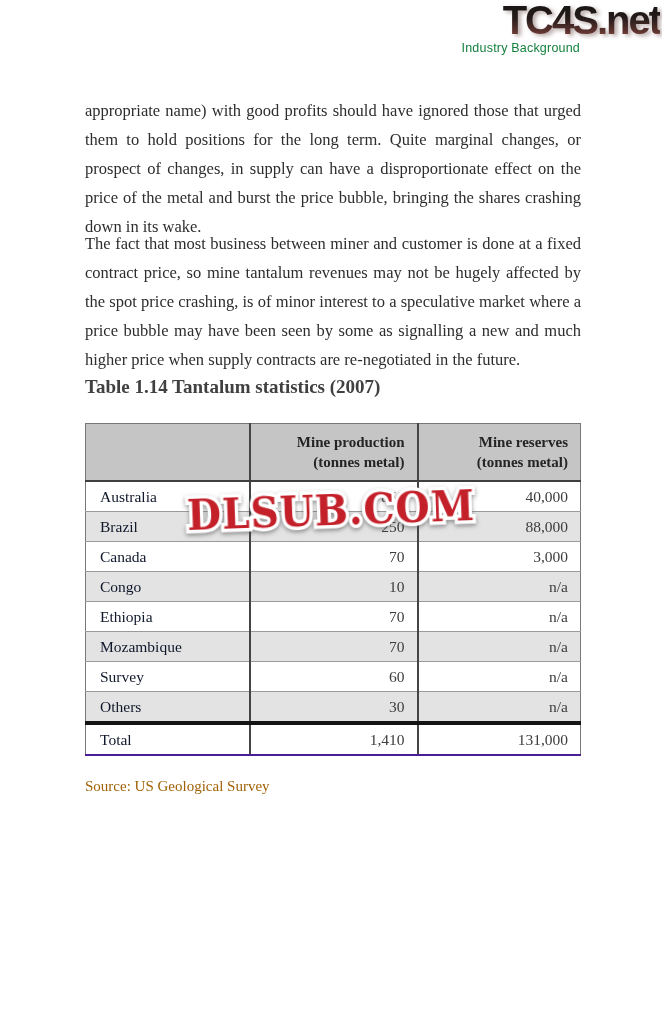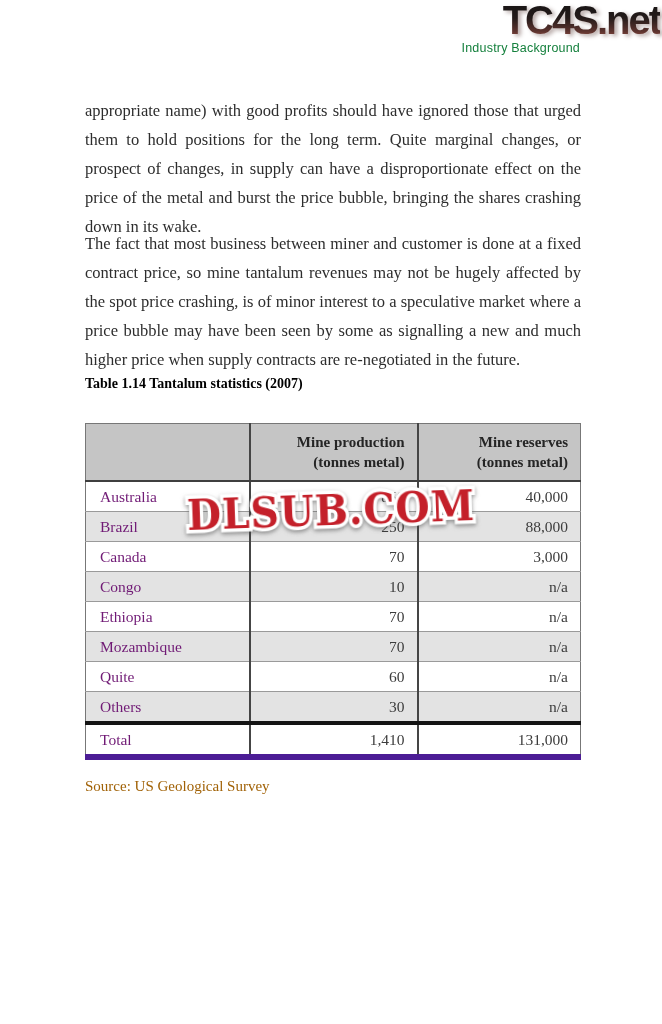--- a/index.html
+++ b/index.html
@@ -27,21 +27,21 @@
   .body-text{
     position:absolute;left:85px;width:496px;margin:0;
     font-size:16.5px;line-height:29px;color:#2d2d2d;
     text-align:justify;
   }
   .p1{top:96px;}
   .p2{top:229px;}
   
   .table-caption{
     position:absolute;left:85px;top:376px;margin:0;
-    font-size:14px;font-weight:bold;color:#000000;
+    font-size:19px;font-weight:bold;color:#404040;
   }
   
   table.stats-table{
     position:absolute;left:85px;top:423px;width:495px;
     border-collapse:collapse;table-layout:fixed;
     font-size:15.5px;color:#3c3c3c;
     border-top:1px solid #777;border-left:1px solid #777;border-right:1px solid #777;
   }
   .stats-table col.w1{width:164px;}
   .stats-table col.w2{width:168px;}
@@ -50,26 +50,26 @@
     background:var(--header-gray,#c5c5c5);
     font-weight:bold;text-align:right;vertical-align:middle;
     padding:8px 12px;color:#252525;font-size:15px;line-height:20px;
     border-bottom:2px solid #3f3f3f;
   }
   .stats-table th .hl{display:block;}
   .stats-table td{
     height:29px;padding:0 12px;vertical-align:middle;
     border-bottom:1px solid #9a9a9a;
   }
-  .stats-table td.c-country{text-align:left;padding-left:14px;color:#701a75;}
+  .stats-table td.c-country{text-align:left;padding-left:14px;color:#0f172a;}
   .stats-table td.c-num{text-align:right;}
   .stats-table td.c-num, .stats-table th.c-num{border-left:2px solid #454545;}
   .stats-table tbody tr:nth-child(even) td{background:var(--row-alt,#e3e3e3);}
   .stats-table tbody tr.total-row td{
-    background:#fff;border-top:4px solid #141414;border-bottom:6px solid #4c1d95;
+    background:#fff;border-top:4px solid #141414;border-bottom:2px solid #4c1d95;
   }
   
   .source{position:absolute;left:85px;top:778px;font-size:15px;color:#a16207;}
   .page-num{position:absolute;right:80px;top:953px;font-size:13px;color:#4a4a4a;}
   
   .wm-dlsub{
     position:absolute;left:181px;top:480px;overflow:visible;
     transform:rotate(-2deg);
     filter:drop-shadow(0 2px 2px rgba(70,70,70,0.55));
   }
@@ -147,21 +147,21 @@
         <td class="c-country">Ethiopia</td>
         <td class="c-num">70</td>
         <td class="c-num">n/a</td>
       </tr>
       <tr>
         <td class="c-country">Mozambique</td>
         <td class="c-num">70</td>
         <td class="c-num">n/a</td>
       </tr>
       <tr>
-        <td class="c-country">Quite</td>
+        <td class="c-country">Survey</td>
         <td class="c-num">60</td>
         <td class="c-num">n/a</td>
       </tr>
       <tr>
         <td class="c-country">Others</td>
         <td class="c-num">30</td>
         <td class="c-num">n/a</td>
       </tr>
       <tr class="total-row">
         <td class="c-country">Total</td>

